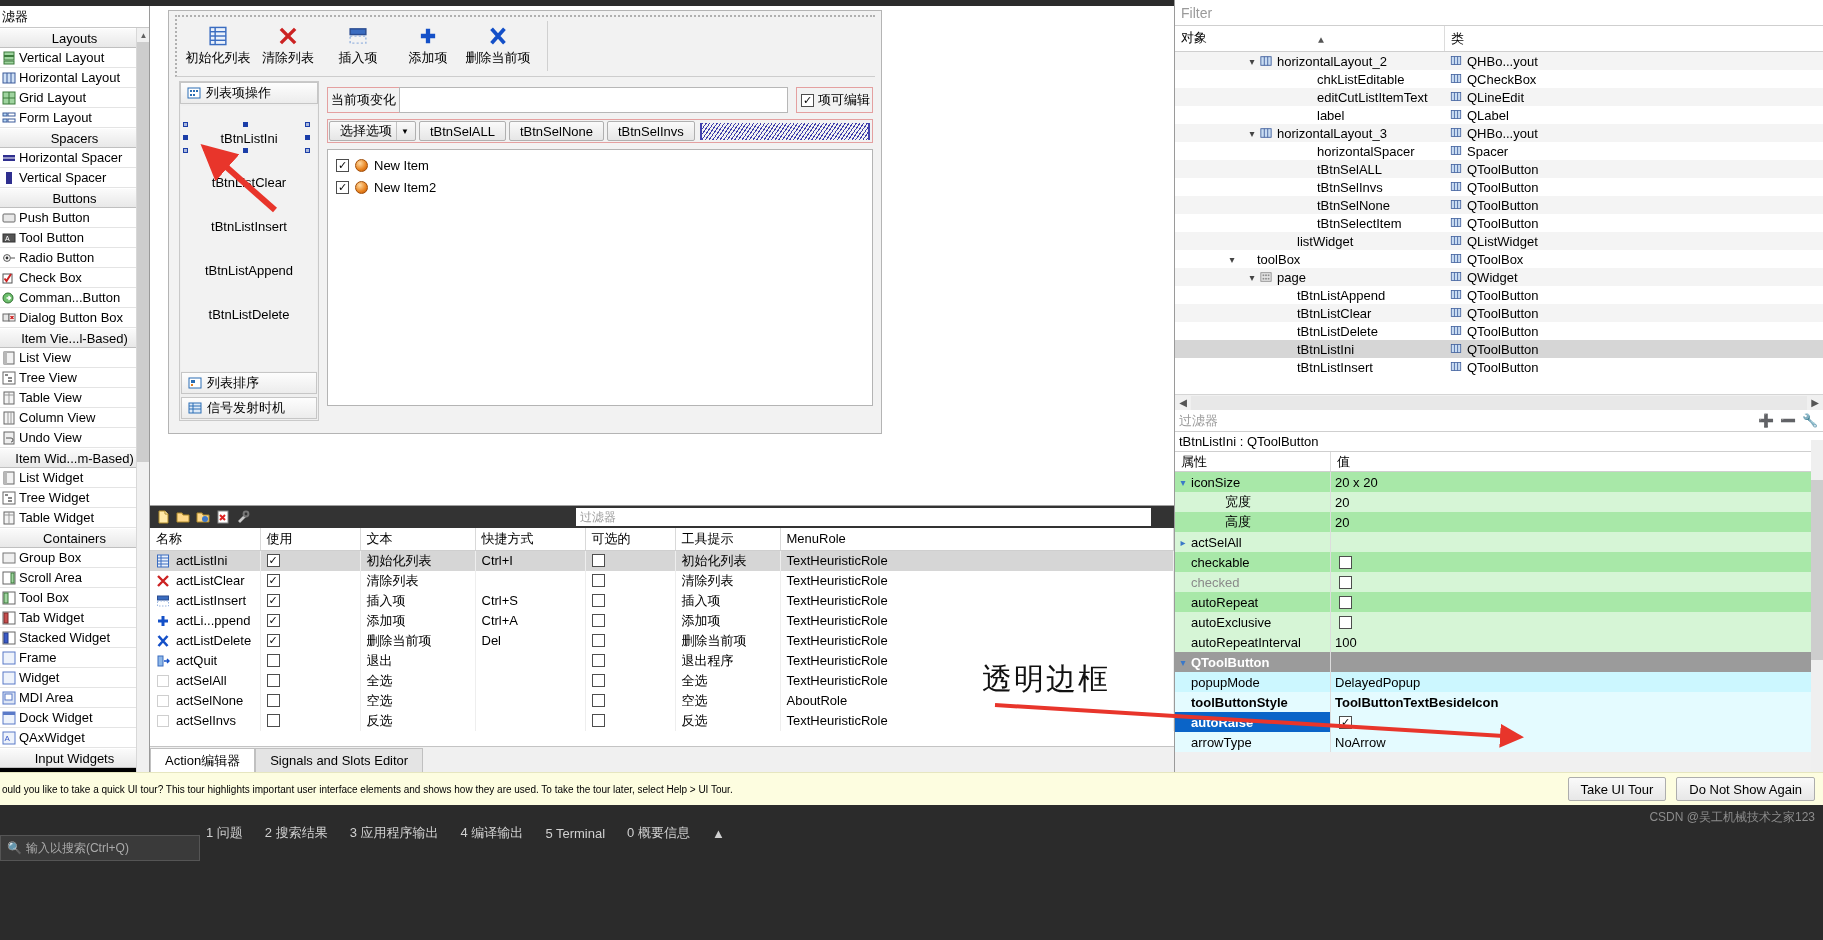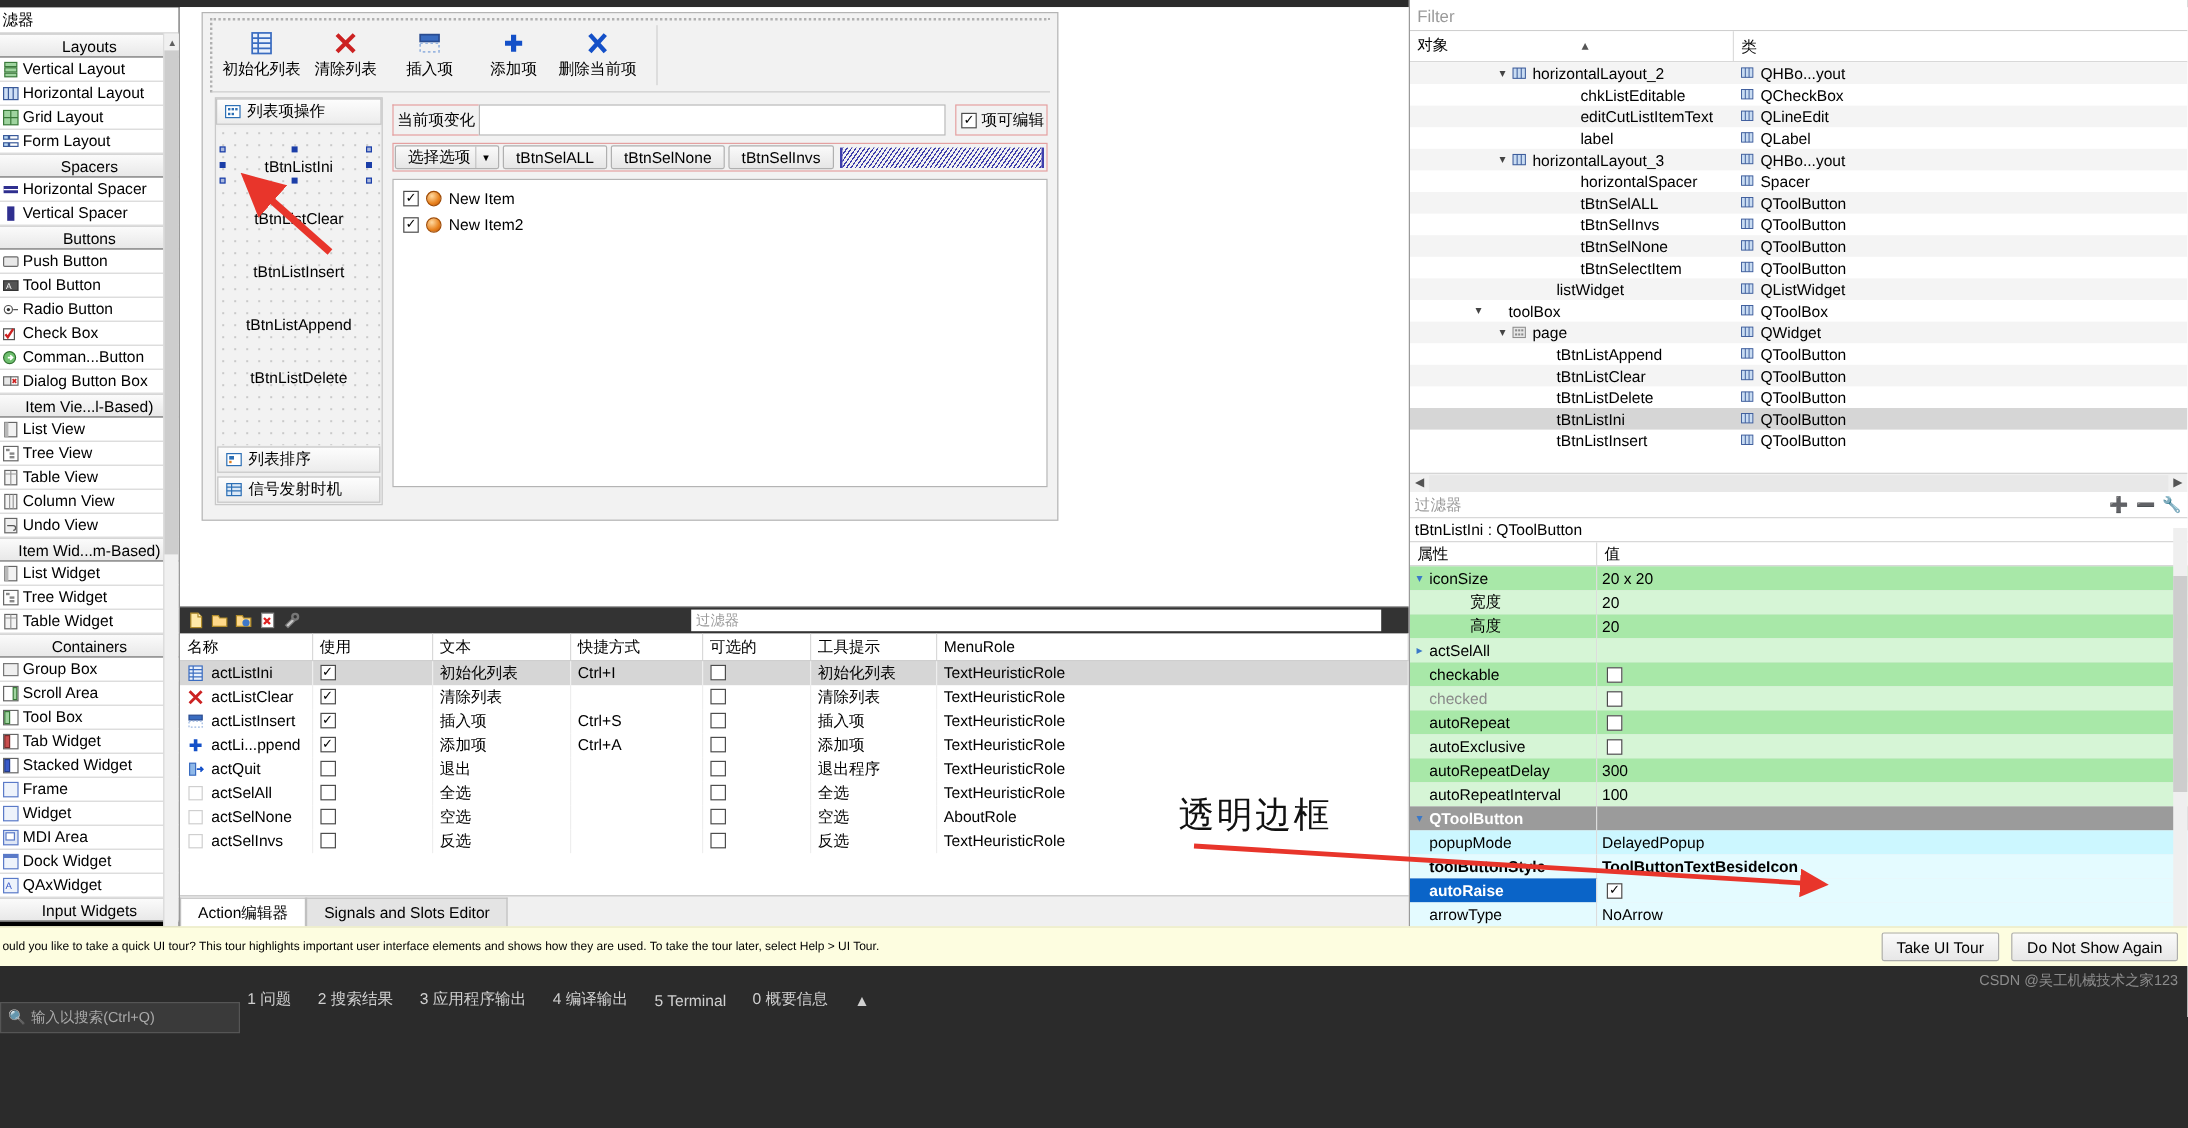--- a/index.html
+++ b/index.html
@@ -856,20 +856,40 @@
             <td>
               <span class="ae-cbx"></span>
             </td>
             <td>添加项</td>
             <td>TextHeuristicRole</td>
           </tr>
           <tr class="">
             <td>
               <span class="ae-name">
                 <span class="wbicon"><svg width="14" height="14" viewBox="0 0 14 14">
+                    <path d="M2.5 2 L11.5 12 M11.5 2 L2.5 12" stroke="#1450c8" stroke-width="2.6" fill="none"></path>
+                  </svg></span>
+                <span>actListDelete</span>
+              </span>
+            </td>
+            <td>
+              <span class="ae-cbx">✓</span>
+            </td>
+            <td>删除当前项</td>
+            <td>Del</td>
+            <td>
+              <span class="ae-cbx"></span>
+            </td>
+            <td>删除当前项</td>
+            <td>TextHeuristicRole</td>
+          </tr>
+          <tr class="">
+            <td>
+              <span class="ae-name">
+                <span class="wbicon"><svg width="14" height="14" viewBox="0 0 14 14">
                     <rect x="2" y="2" width="5" height="10" fill="#8fb8e8" stroke="#3a6cc0"></rect>
                     <path d="M8 7h5M11 5l2 2-2 2" stroke="#1450c8" stroke-width="1.4" fill="none"></path>
                   </svg></span>
                 <span>actQuit</span>
               </span>
             </td>
             <td>
               <span class="ae-cbx"></span>
             </td>
             <td>退出</td>
@@ -1282,29 +1302,20 @@
             <span class="pe-cbx"></span>
           </div>
         </div>
         <div class="pe-row">
           <div class="pe-k g2" style="padding-left:0px">
             <span class="pe-caret" style="color:#3a78c8"></span>
             <span>autoExclusive</span>
           </div>
           <div class="pe-v g2" style="">
             <span class="pe-cbx"></span>
-          </div>
-        </div>
-        <div class="pe-row">
-          <div class="pe-k g1" style="padding-left:0px">
-            <span class="pe-caret" style="color:#3a78c8"></span>
-            <span>autoRepeatDelay</span>
-          </div>
-          <div class="pe-v g1" style="">
-            <span>300</span>
           </div>
         </div>
         <div class="pe-row">
           <div class="pe-k g2" style="padding-left:0px">
             <span class="pe-caret" style="color:#3a78c8"></span>
             <span>autoRepeatInterval</span>
           </div>
           <div class="pe-v g2" style="">
             <span>100</span>
           </div>

